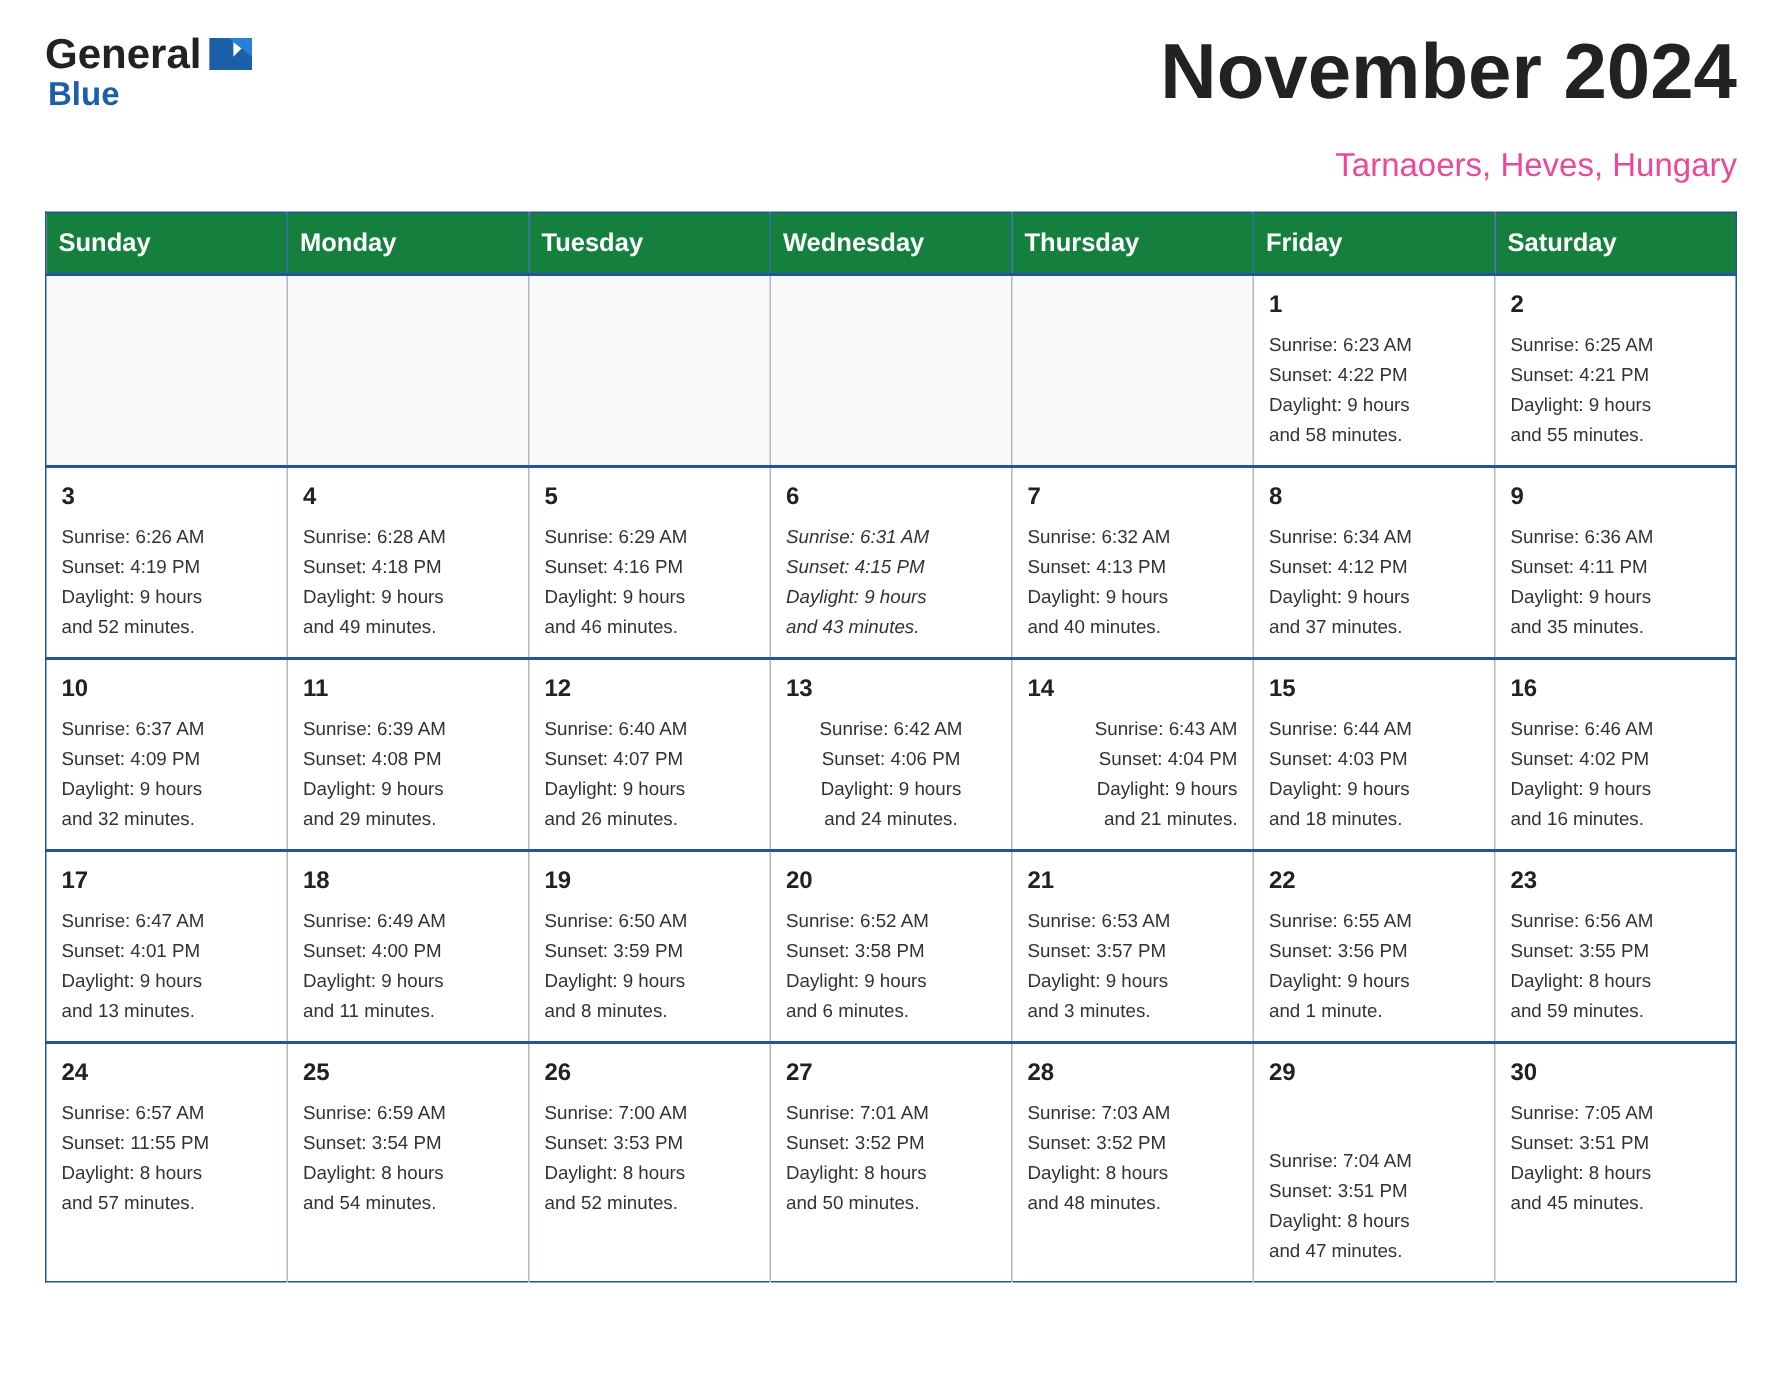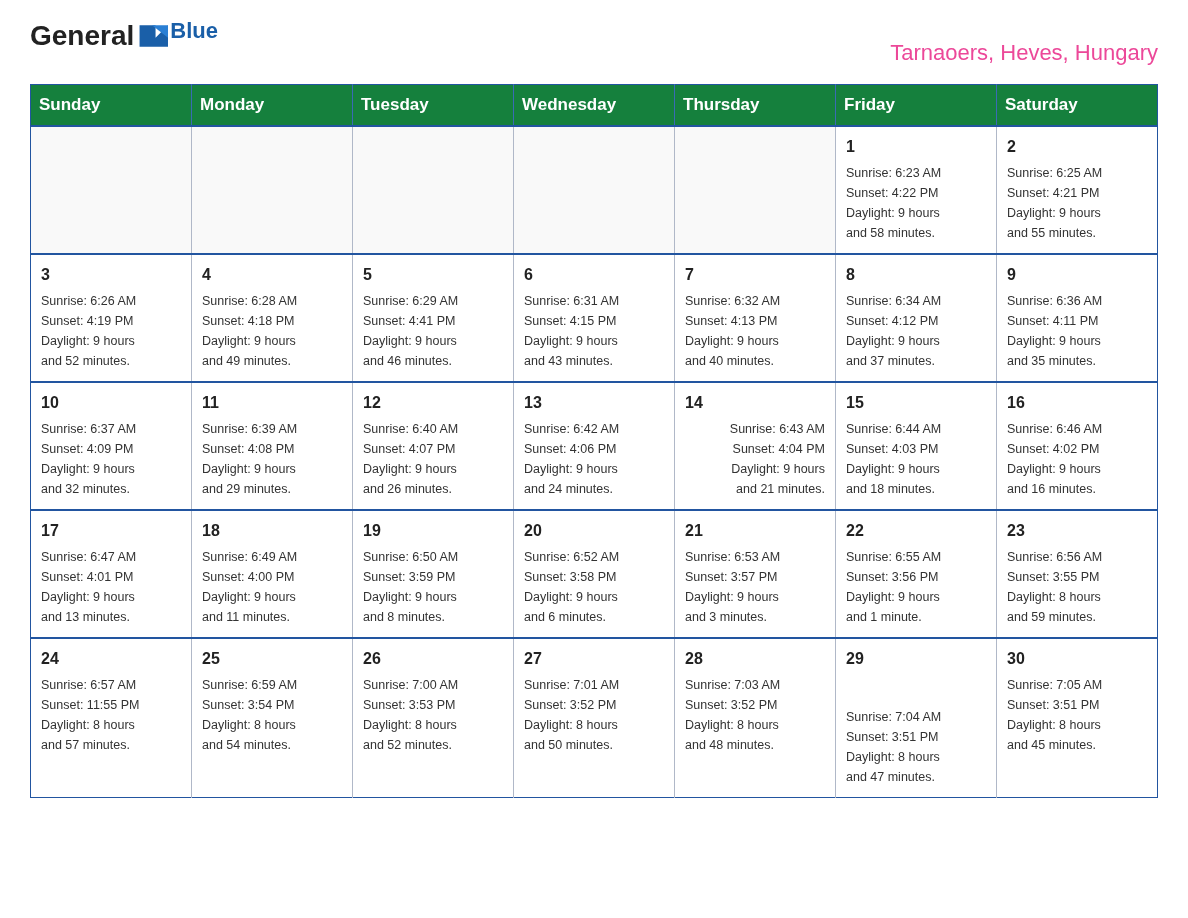--- a/index.html
+++ b/index.html
@@ -23,21 +23,21 @@
       color: #222;
       line-height: 1;
     }
     .logo-icon {
       width: 32px;
       height: 32px;
       margin-left: 2px;
     }
     .logo-wrapper {
       display: flex;
-      flex-direction: row;
+      flex-direction: column;
       align-items: flex-start;
     }
     .logo-top {
       display: flex;
       align-items: center;
     }
     .logo-bottom {
       font-size: 22px;
       font-weight: bold;
       color: #1a5fa8;
@@ -116,20 +116,21 @@
       <span class="logo-text">General</span>
 
       <svg class="logo-icon" viewBox="0 0 36 36" width="36" height="36">
         <polygon points="4,6 22,6 22,20 36,6 36,30 4,30" fill="#1a5fa8"></polygon>
         <polygon points="18,6 36,6 36,20" fill="#2a7fd4"></polygon>
       </svg>
     </div>
     <div class="logo-bottom">Blue</div>
   </div>
   <div class="title-section">
+    <div class="month-title">November 2024</div>
     <div class="location">Tarnaoers, Heves, Hungary</div>
   </div>
 </div>
 
 <table class="calendar">
   <thead>
     <tr>
     <th>Sunday</th>
         <th>Monday</th>
         <th>Tuesday</th>
@@ -172,27 +173,27 @@
         <td>
           <span class="day-number">4</span>
           <div class="day-info" style="white-space: pre-line;">Sunrise: 6:28 AM
 Sunset: 4:18 PM
 Daylight: 9 hours
 and 49 minutes.</div>
         </td>
         <td>
           <span class="day-number">5</span>
           <div class="day-info" style="white-space: pre-line;">Sunrise: 6:29 AM
-Sunset: 4:41 PM
+Sunset: 4:16 PM
 Daylight: 9 hours
 and 46 minutes.</div>
         </td>
         <td>
           <span class="day-number">6</span>
-          <div class="day-info" style="white-space: pre-line;">Sunrise: 6:31 AM
+          <div class="day-info" style="white-space: pre-line; font-style: italic;">Sunrise: 6:31 AM
 Sunset: 4:15 PM
 Daylight: 9 hours
 and 43 minutes.</div>
         </td>
         <td>
           <span class="day-number">7</span>
           <div class="day-info" style="white-space: pre-line;">Sunrise: 6:32 AM
 Sunset: 4:13 PM
 Daylight: 9 hours
 and 40 minutes.</div>
@@ -229,21 +230,21 @@
         </td>
         <td>
           <span class="day-number">12</span>
           <div class="day-info" style="white-space: pre-line;">Sunrise: 6:40 AM
 Sunset: 4:07 PM
 Daylight: 9 hours
 and 26 minutes.</div>
         </td>
         <td>
           <span class="day-number">13</span>
-          <div class="day-info" style="white-space: pre-line;">Sunrise: 6:42 AM
+          <div class="day-info" style="white-space: pre-line; text-align: center;">Sunrise: 6:42 AM
 Sunset: 4:06 PM
 Daylight: 9 hours
 and 24 minutes.</div>
         </td>
         <td>
           <span class="day-number">14</span>
           <div class="day-info" style="white-space: pre-line; text-align: right;">Sunrise: 6:43 AM
 Sunset: 4:04 PM
 Daylight: 9 hours
 and 21 minutes.</div>

